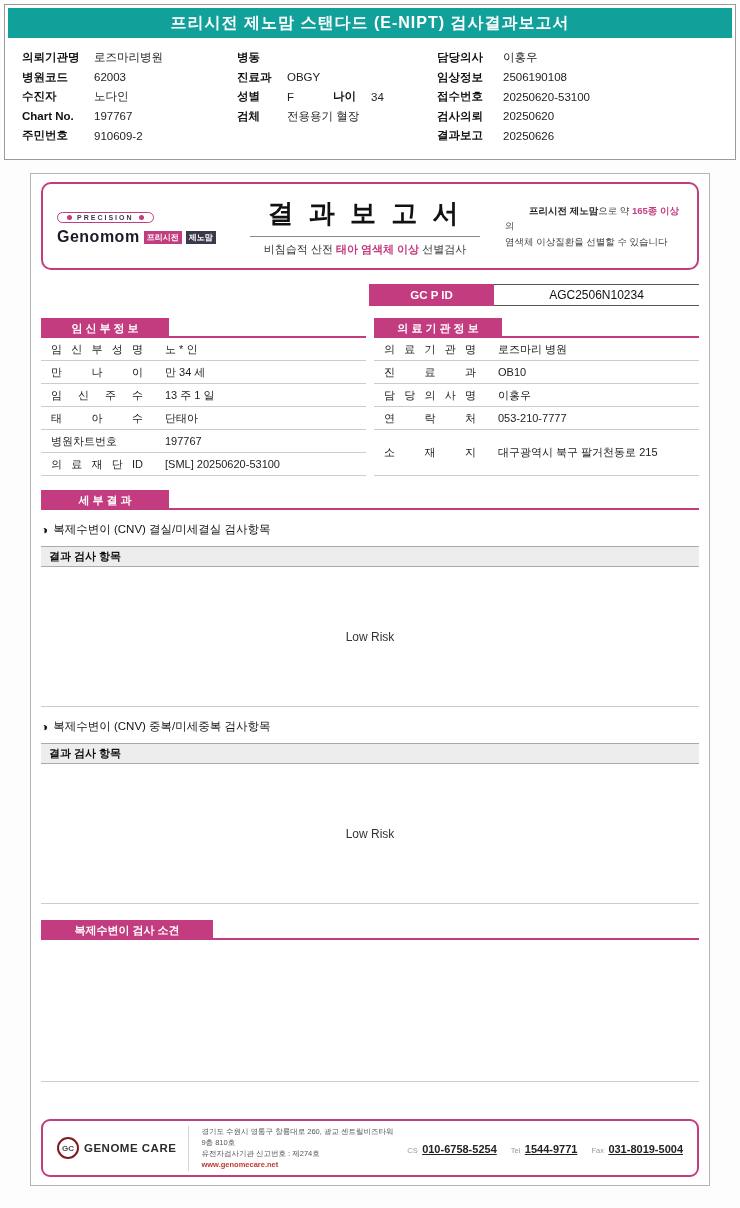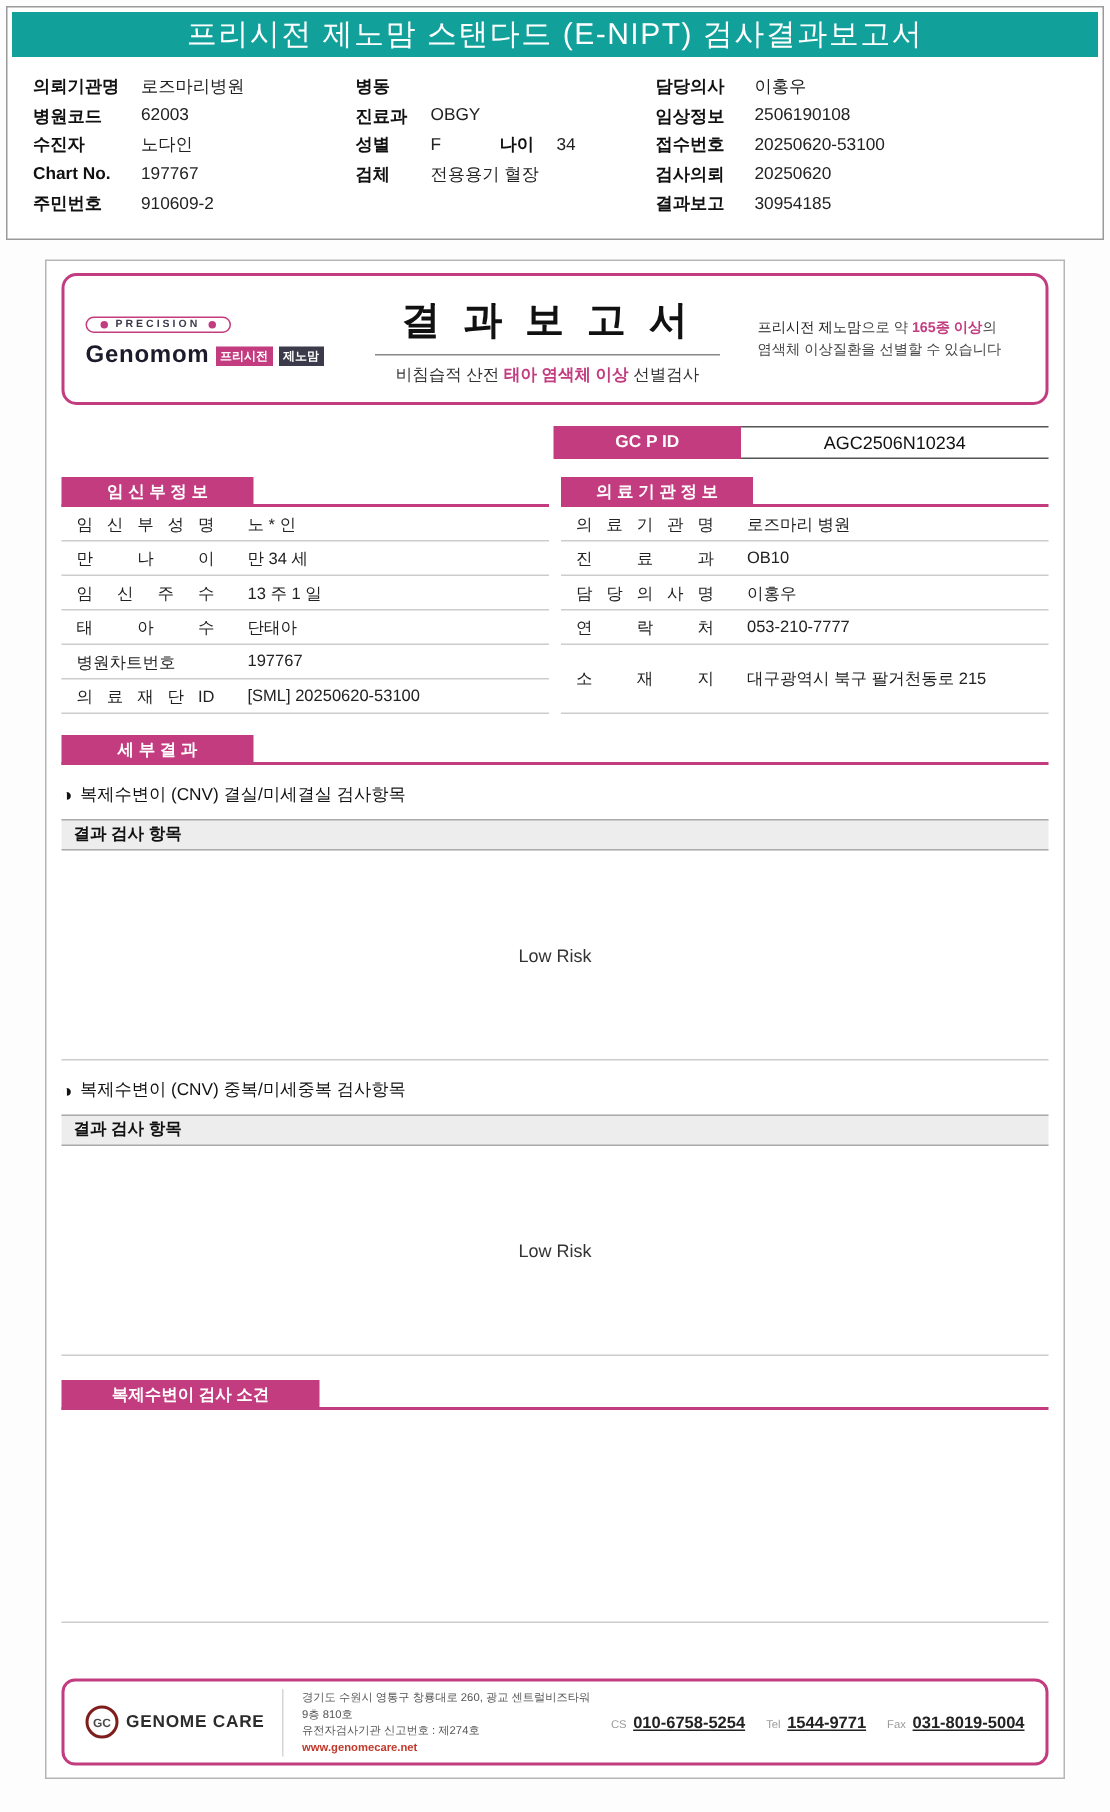--- a/index.html
+++ b/index.html
@@ -11,21 +11,21 @@
   }
   .page { position:relative; width:740px; height:1208px; background:#fdfdfd; }
 
   
   .top-block {
     position:absolute; left:4px; top:4px; width:732px;
     background:#fff; border:1px solid #9a9a9a; padding:3px;
   }
   .title-bar {
     background:#11a19a; color:#fff; text-align:center;
-    font-weight:normal; font-size:20px; height:30px; line-height:30px;
+    font-weight:bold; font-size:16px; height:30px; line-height:30px;
     letter-spacing:1px;
   }
   .patient-grid { display:flex; padding:10px 14px 10px 14px; }
   .pg-col { display:flex; flex-direction:column; }
   .pg-col1 { width:215px; }
   .pg-col2 { width:200px; }
   .pg-col3 { flex:1; }
   .pg-row { display:flex; height:19.5px; align-items:center; font-size:11.5px; }
   .pg-label { font-weight:bold; color:#111; }
   .pg-col1 .pg-label { width:72px; }
@@ -60,21 +60,21 @@
   .brand-kr1 { background:#c23c7f; color:#fff; font-size:8px; font-weight:bold; padding:1px 3px; }
   .brand-kr2 { background:#3a3a4a; color:#fff; font-size:8px; font-weight:bold; padding:1px 3px; }
   .head-center { flex:1; text-align:center; }
   .report-title { font-size:26px; font-weight:bold; color:#111; letter-spacing:4px; white-space:nowrap; }
   .report-sub {
     margin:5px auto 0; border-top:1px solid #888; padding-top:5px;
     font-size:11px; color:#333; width:230px; white-space:nowrap;
   }
   .hl { color:#c23c7f; font-weight:bold; }
   .head-tagline { width:178px; font-size:9.5px; color:#444; line-height:1.6; }
-  .tg-bold { font-weight:normal; color:#222; }
+  .tg-bold { font-weight:bold; color:#222;margin-left:24px; }
 
   
   .gcpid-row { display:flex; justify-content:flex-end; margin-top:14px; }
   .gcpid-label {
     background:#c23c7f; color:#fff; width:125px; height:22px; line-height:22px;
     text-align:center; font-size:11.5px; font-weight:bold;
   }
   .gcpid-value {
     width:205px; height:22px; line-height:20px; text-align:center;
     font-size:12px; font-weight:normal; color:#111;
@@ -207,21 +207,21 @@
         <div class="pg-row">
           <span class="pg-label">접수번호</span>
           <span class="pg-value">20250620-53100</span>
         </div>
         <div class="pg-row">
           <span class="pg-label">검사의뢰</span>
           <span class="pg-value">20250620</span>
         </div>
         <div class="pg-row">
           <span class="pg-label">결과보고</span>
-          <span class="pg-value">30954185</span>
+          <span class="pg-value">20250626</span>
         </div>
       </div>
 
     </div>
   </div>
 
   <div class="doc">
 
     <div class="report-head">
       <div class="logo-area">

